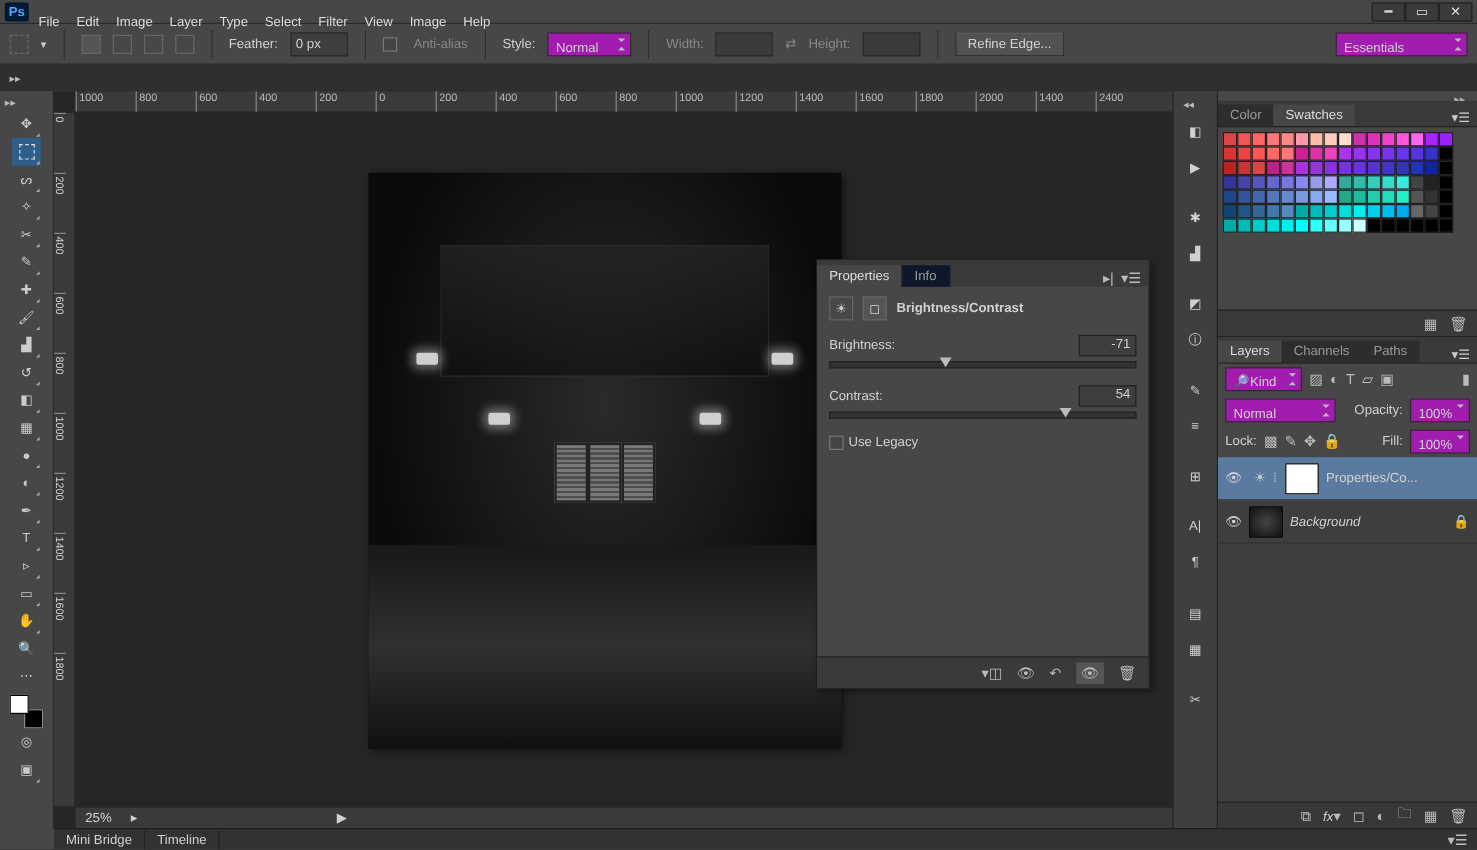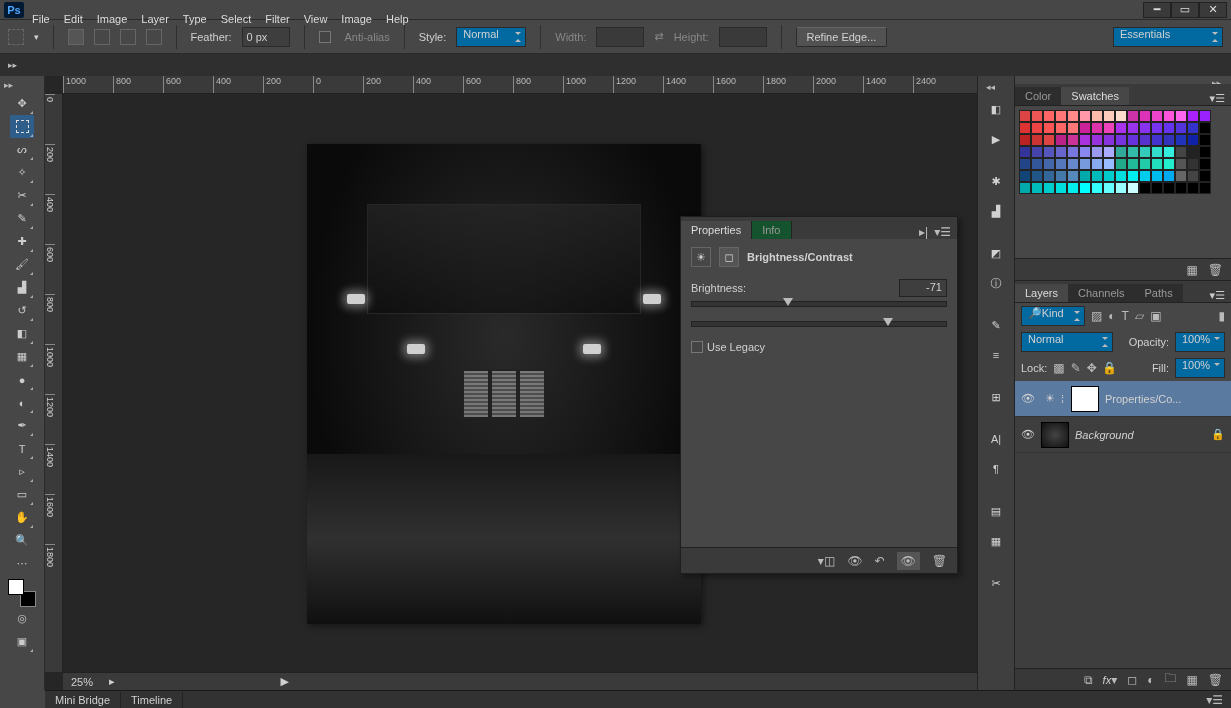--- a/index.html
+++ b/index.html
@@ -6,21 +6,21 @@
   body { width:1231px; height:708px; background:#474747; overflow:hidden; position:relative; }
   .row { display:flex; align-items:center; }
   .titlebar { height:20px; background:#474747; border-bottom:1px solid #2a2a2a; display:flex; align-items:center; padding:0 4px; }
   .ps-logo { width:20px; height:16px; background:#001a33; color:#4fa8ff; font-weight:bold; font-size:11px; display:flex; align-items:center; justify-content:center; border-radius:2px; margin-right:8px;}
   .menubar { display:flex; gap:14px; }
   .menubar span { color:#ddd; cursor:default;margin-top:18px; }
   .win-ctrls { margin-left:auto; display:flex; gap:0; }
   .win-ctrls div { width:28px; height:16px; background:#3a3a3a; border:1px solid #222; display:flex; align-items:center; justify-content:center; color:#ddd;}
   .optionsbar { height:34px; background:#474747; border-bottom:1px solid #2a2a2a; display:flex; align-items:center; padding:0 8px; gap:10px; }
   .ob-icon { width:16px; height:16px; border:1px solid #666; }
-  .dd { background:#0369a1; border:1px solid #2a2a2a; height:20px; padding:0 14px 0 6px; position:relative; display:flex; align-items:flex-start; min-width:50px;}
+  .dd { background:#a21caf; border:1px solid #2a2a2a; height:20px; padding:0 14px 0 6px; position:relative; display:flex; align-items:flex-end; min-width:50px;}
   .dd::after { content:""; position:absolute; right:4px; top:4px; width:0;height:0;border-left:3px solid transparent;border-right:3px solid transparent;border-top:3px solid #bbb; }
   .dd.dbl::before { content:""; position:absolute; right:4px; bottom:4px; width:0;height:0;border-left:3px solid transparent;border-right:3px solid transparent;border-bottom:3px solid #bbb; }
   .txtfield { background:#3e3e3e; border:1px solid #2a2a2a; height:20px; width:48px; padding:0 4px; display:flex; align-items:center;}
   .btn { background:#525252; border:1px solid #2a2a2a; border-top-color:#666; height:20px; padding:0 10px; display:flex; align-items:center; border-radius:2px;}
   .sep { width:1px; height:24px; background:#2f2f2f; margin:0 4px;}
   .checkbox { width:12px; height:12px; border:1px solid #777; background:#444; margin-right:4px;}
   .workspace-dd { margin-left:auto; width:110px;}
   .tabbar { height:22px; background:#2f2f2f; display:flex; align-items:flex-end;}
   .tabbar .tab { background:#474747; padding:3px 10px; border:1px solid #1a1a1a; border-bottom:none; margin-left:2px;}
   .tabbar .tab .close { margin-left:8px; color:#aaa;}
@@ -65,21 +65,21 @@
   .thumb { width:28px; height:26px; background:#333; border:1px solid #000;}
   .thumb.white { background:#fff;}
   .layer .link { width:8px; color:#ccc;}
   .lname { font-style:normal;}
   .layer .lname.ital { font-style:italic;}
   .lock { margin-left:auto;}
   .panel-bot-icons { height:22px; background:#383838; border-top:1px solid #222; display:flex; justify-content:flex-end; align-items:center; gap:10px; padding:0 8px;}
   
   .props { position:absolute; left:680px; top:216px; width:278px; height:358px; background:#474747; border:1px solid #1e1e1e; box-shadow:3px 3px 6px rgba(0,0,0,0.4); display:flex; flex-direction:column;}
   .props .hdr { height:22px; background:#3a3a3a; display:flex; align-items:flex-end;}
-  .props .hdr .pt { padding:3px 10px; background:#14532d; color:#999; border-right:1px solid #222;}
+  .props .hdr .pt { padding:3px 10px; background:#0f172a; color:#999; border-right:1px solid #222;}
   .props .hdr .pt.active { background:#474747; color:#ddd;}
   .props .hdr .ctl { margin-left:auto; display:flex; gap:6px; padding:0 6px;}
   .props .body { flex:1; padding:8px 10px;}
   .props .title-row { display:flex; align-items:center; gap:8px; margin-bottom:12px;}
   .props .ico { width:20px;height:20px; border:1px solid #666; display:flex; align-items:center; justify-content:center;}
   .slider { position:relative; height:6px; background:#333; border:1px solid #222; margin:4px 0 14px 0;}
   .slider .knob { position:absolute; top:-4px; width:0;height:0; border-left:5px solid transparent; border-right:5px solid transparent; border-top:8px solid #bbb;}
   .propline { display:flex; align-items:center; justify-content:space-between; margin-top:4px;}
   .valbox { width:48px; height:18px; background:#3e3e3e; border:1px solid #222; text-align:right; padding:1px 4px;}
   .props .foot { height:26px; background:#3a3a3a; border-top:1px solid #222; display:flex; justify-content:flex-end; align-items:center; gap:12px; padding:0 10px;}
@@ -481,20 +481,24 @@
       <div class="ico" style="background:#555">◻</div>
       <b>Brightness/Contrast</b>
     </div>
     <div class="propline">
       <span>Brightness:</span>
       <div class="valbox"><span>-71</span></div>
     </div>
     <div class="slider">
         <div class="knob" style="left:36%"></div>
       </div>
+    <div class="propline">
+      <span>Contrast:</span>
+      <div class="valbox"><span>54</span></div>
+    </div>
     <div class="slider">
         <div class="knob" style="left:75%"></div>
       </div>
     <div class="row" style="margin-top:8px;">
       <div class="checkbox"></div>
       <span>Use Legacy</span>
     </div>
   </div>
   <div class="foot">
     <span class="mini-ic">▾◫</span>

